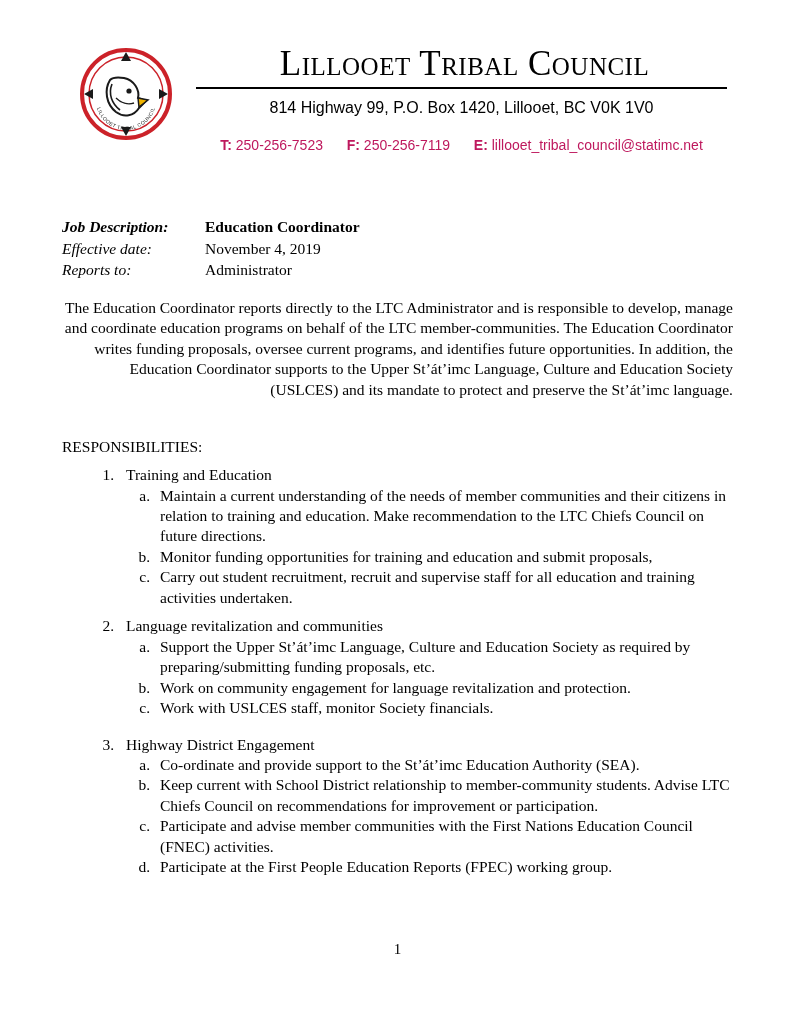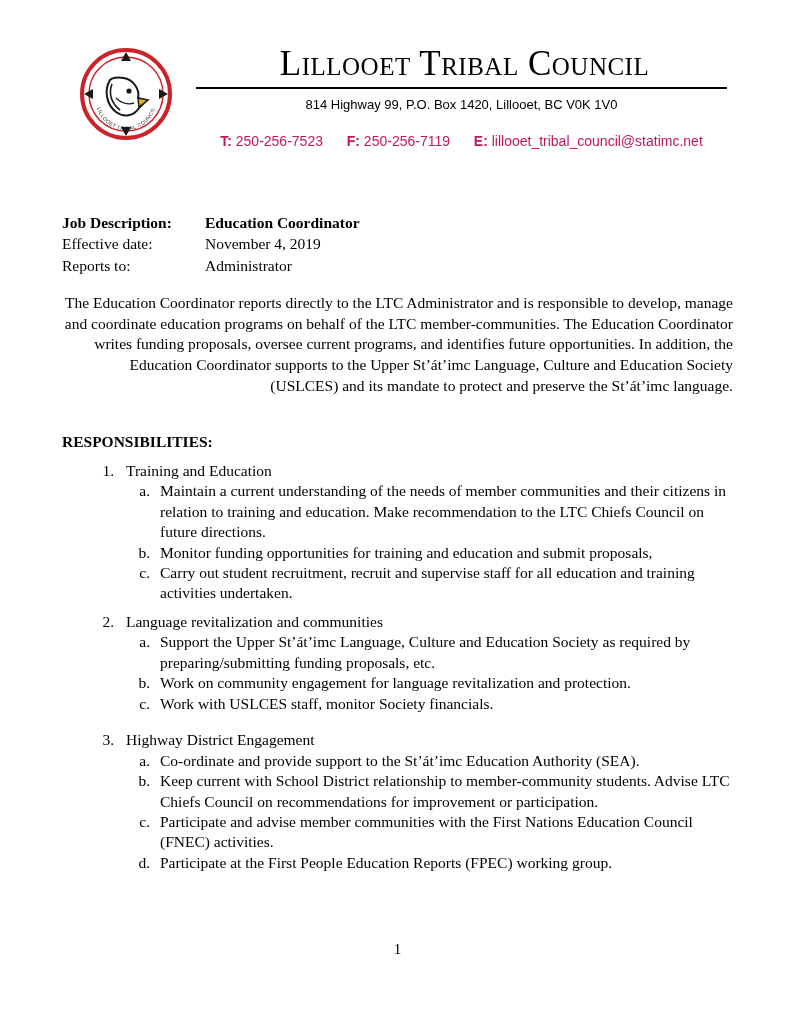--- a/index.html
+++ b/index.html
@@ -56,21 +56,21 @@
     white-space: nowrap;
     padding-left: 6px;
   }
   .rule {
     height: 2px;
     background: #000;
     margin: 4px 6px 7px 6px;
   }
   .addr {
     font-family: "Liberation Sans", sans-serif;
-    font-size: 13px;
+    font-size: 16px;
     line-height: 1.45;
     color: #000;
   }
   .contact {
     font-family: "Liberation Sans", sans-serif;
     font-size: 14px;
     line-height: 1.45;
     color: #be185d;
     margin-top: 16px;
   }
@@ -86,33 +86,33 @@
   }
   table.meta {
     border-collapse: collapse;
     margin-bottom: 0;
   }
   table.meta td {
     padding: 0 0 1px 0;
     vertical-align: top;
     font-size: 15.5px;
   }
-  table.meta td.k { width: 143px; }
+  table.meta td.k { width: 143px; font-style: italic; }
   table.meta tr.first td { font-weight: bold; }
 
   .intro {
     margin-top: 16px;
     text-align: right;
     font-size: 15.5px;
     line-height: 1.33;
   }
 
   h2.section {
     font-size: 15.5px;
-    font-weight: bold;
+    font-weight: normal;
     margin: 36px 0 6px 0;
   }
 
   ol.level1 {
     list-style-type: decimal;
     margin: 0;
     padding-left: 56px;
   }
   ol.level1 > li {
     margin: 8px 0 1px 0;

